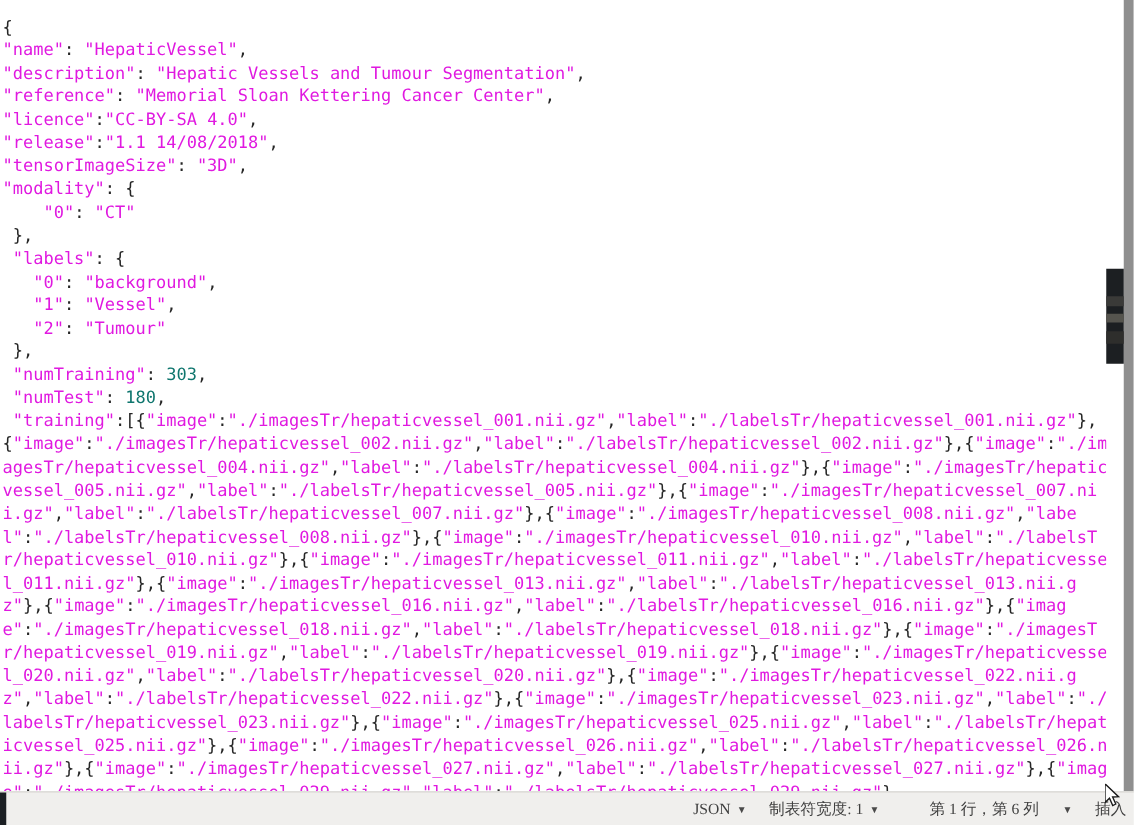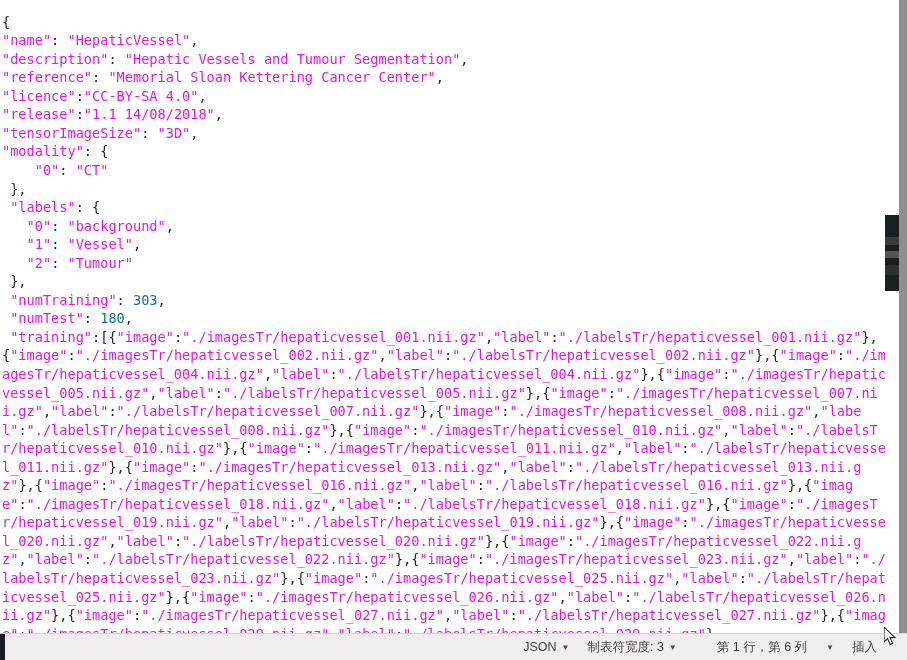--- a/index.html
+++ b/index.html
@@ -100,21 +100,21 @@
 
   
   .statusbar {
     flex: 0 0 26px;
     height: 26px;
     background: #f0efed;
     border-top: 1px solid #d8d6d2;
     display: flex;
     align-items: center;
     justify-content: flex-end;
-    font-family: Liberation Sans, sans-serif;
+    font-family: Liberation Serif, serif;
     font-size: 12.5px;
     color: #3c3c3c;
     position: relative;
   }
   .statusbar .left-cap {
     position: absolute;
     left: 0;
     top: 0;
     width: 5px;
     height: 26px;
@@ -129,21 +129,21 @@
     white-space: nowrap;
     color: #3f3f3f;
   }
   .st-item.gap-lg { margin-left: 22px; }
   .st-item .caret {
     font-size: 8px;
     line-height: 1;
     color: #4a4a4a;
     transform: translateY(1px);
   }
-  .st-item.plain { padding-right: 30px; text-align: center; }
+  .st-item.plain { padding-right: 6px; text-align: center; }
 
   .cursor {
     position: absolute;
     left: 884px;
     top: 627px;
     width: 14px;
     height: 20px;
     pointer-events: none;
   }
 </style>
@@ -190,21 +190,21 @@
 
   <div class="statusbar">
     <div class="left-cap"></div>
 
     <div class="st-item">
       <span>JSON</span>
       <span class="caret">▼</span>
     </div>
 
     <div class="st-item">
-      <span>制表符宽度: 3</span>
+      <span>制表符宽度: 1</span>
       <span class="caret">▼</span>
     </div>
 
     <div class="st-item gap-lg">
       <span>第 1 行，第 6 列</span>
       <span class="caret" style="margin-left:14px">▼</span>
     </div>
 
     <div class="st-item plain">
       <span>插入</span>

